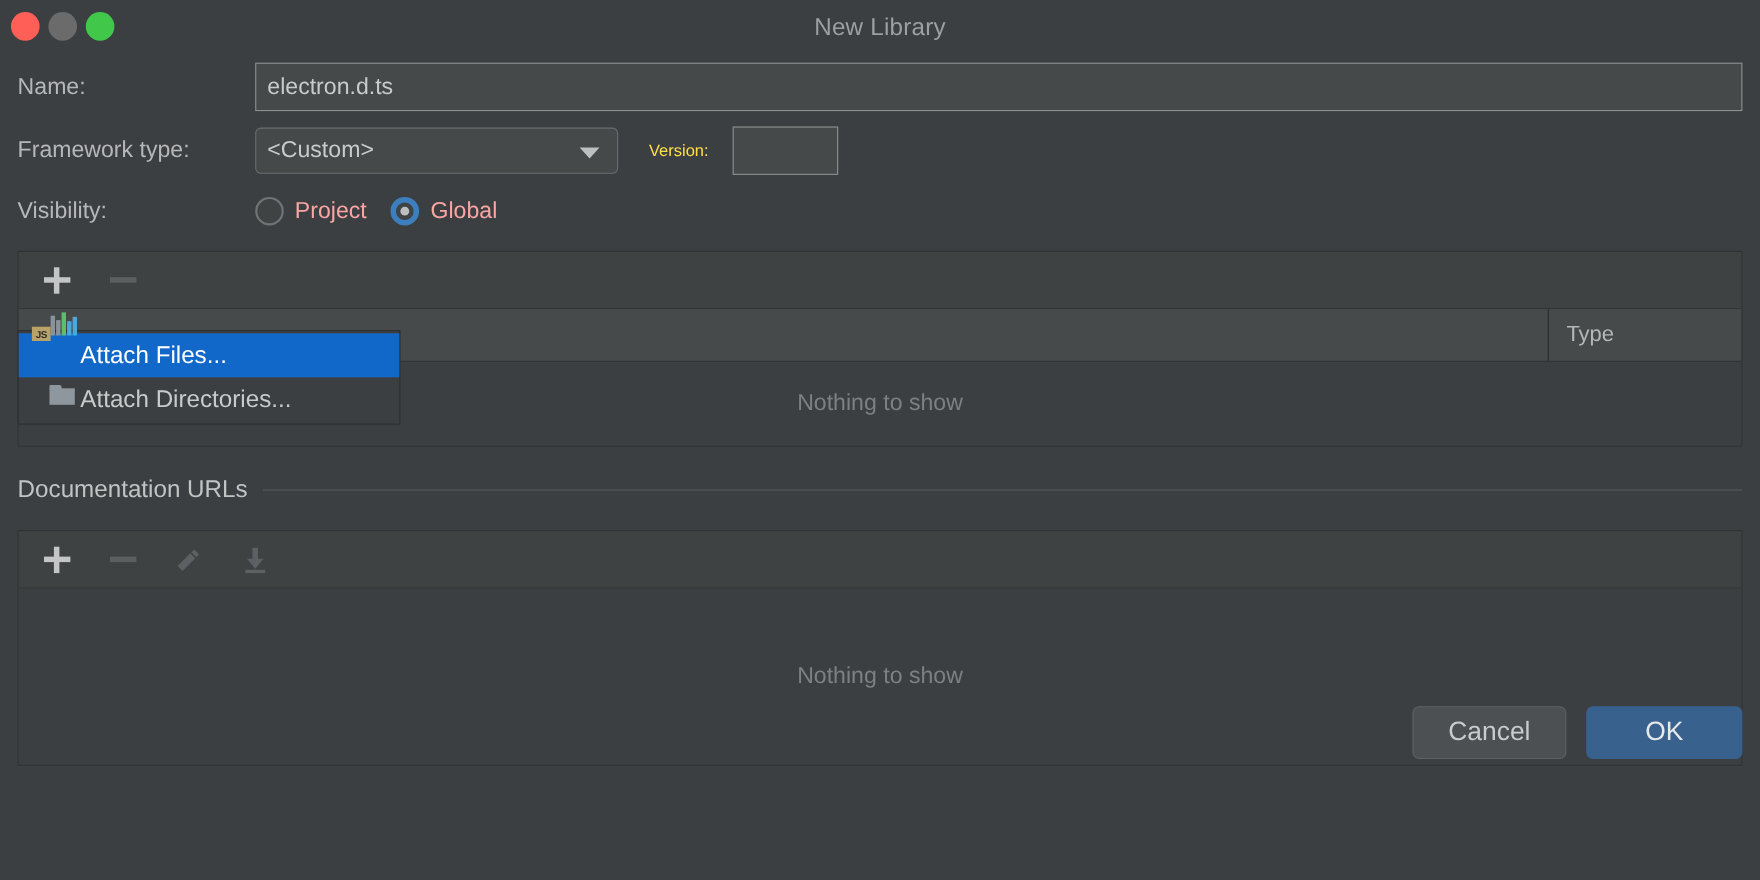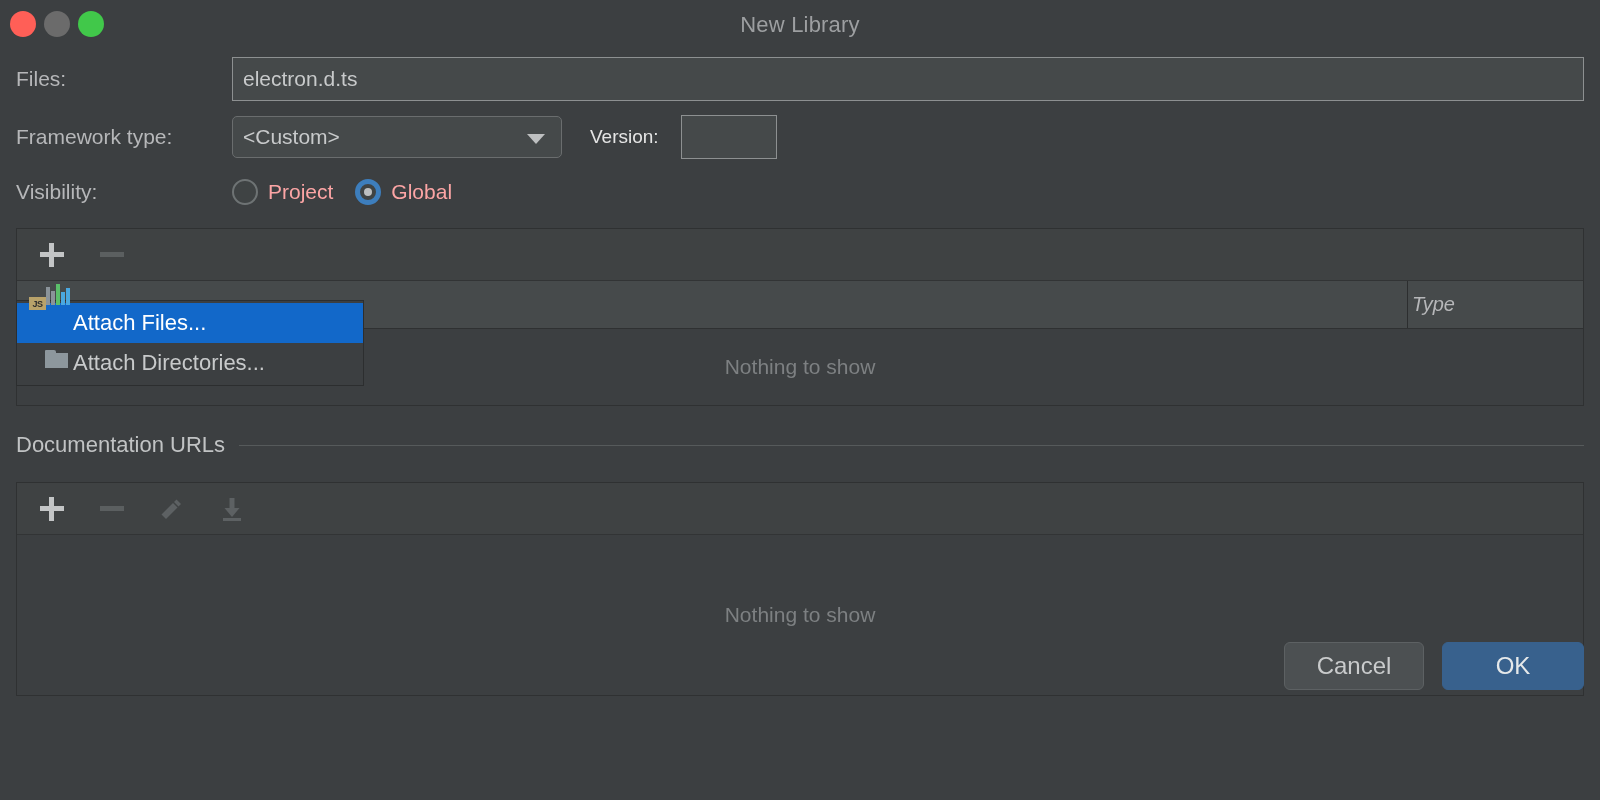--- a/index.html
+++ b/index.html
@@ -65,21 +65,21 @@
     font-size: 21px; color: #c8cacb;
     position: relative;
   }
   .combo .caret {
     position: absolute; right: 16px; top: 50%;
     width: 0; height: 0; margin-top: -3px;
     border-left: 9px solid transparent;
     border-right: 9px solid transparent;
     border-top: 10px solid #bdbfc0;
   }
-  .label-version { margin-left: 28px; font-size: 19px; color: #e5e5e5; }
+  .label-version { margin-left: 28px; font-size: 15px; color: #fde047; }
   .version-input { width: 96px; margin-left: 22px; }
 
   .row-visibility { height: 56px; }
   .radio-group { display: flex; align-items: center; gap: 22px; }
   .radio { display: flex; align-items: center; gap: 10px; cursor: default; }
   .radio .dot {
     width: 26px; height: 26px; border-radius: 50%;
     border: 2px solid #6e7374; background: #3f4344;
     display: flex; align-items: center; justify-content: center;
   }
@@ -131,24 +131,24 @@
   .ic-download svg { display: block; }
 
   .table-header {
     height: 48px;
     background: #464a4b;
     display: flex; align-items: center;
     border-bottom: 1px solid #2f3132;
   }
   .th-name { flex: 1; padding-left: 16px; font-size: 20px; color: #b6b7b9; }
   .th-type {
-    width: 176px; padding-left: 4px;
+    width: 176px; padding-left: 16px;
     font-size: 20px; color: #b6b7b9;
     border-left: 1px solid #2c2e2f;
-    height: 100%; display: flex; align-items: center; font-style: italic;
+    height: 100%; display: flex; align-items: center;
   }
   .table-body {
     height: 76px;
     display: flex; align-items: center; justify-content: center;
     color: #7d8082; font-size: 21px;
     background: #3c3f41;
   }
   .table-body.tall { height: 160px; }
 
   
@@ -234,21 +234,21 @@
   <div class="titlebar">
     <div class="traffic">
       <span class="light close"></span>
       <span class="light minimize"></span>
       <span class="light zoom"></span>
     </div>
     <div class="window-title">New Library</div>
   </div>
 
   <div class="row row-name">
-    <div class="label label-name">Files:</div>
+    <div class="label label-name">Name:</div>
     <div class="text-input name-input">electron.d.ts</div>
   </div>
 
   <div class="row row-framework">
     <div class="label label-framework">Framework type:</div>
     <div class="combo">
       <span>&lt;Custom&gt;</span>
       <span class="caret"></span>
     </div>
     <div class="label-version">Version:</div>

